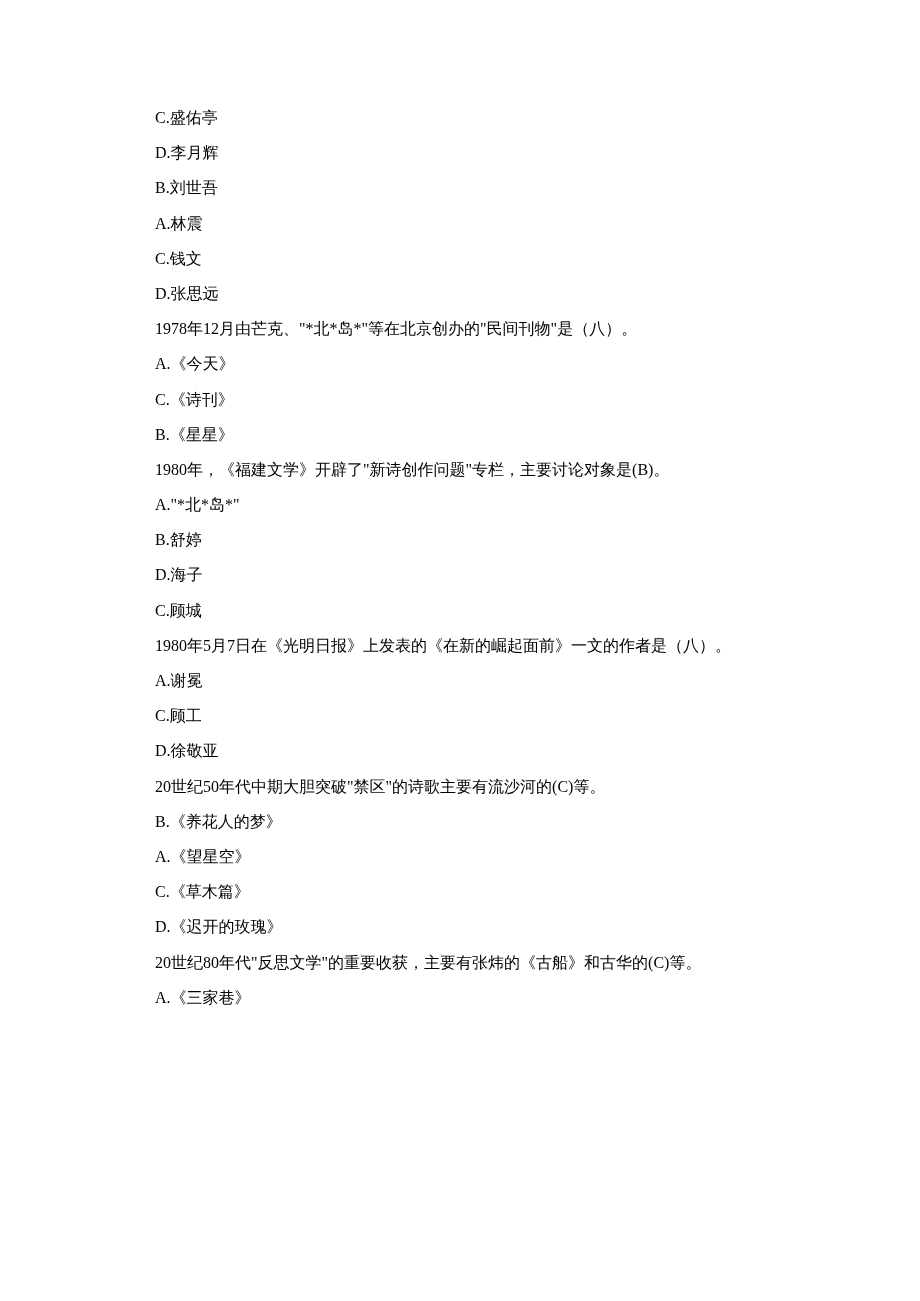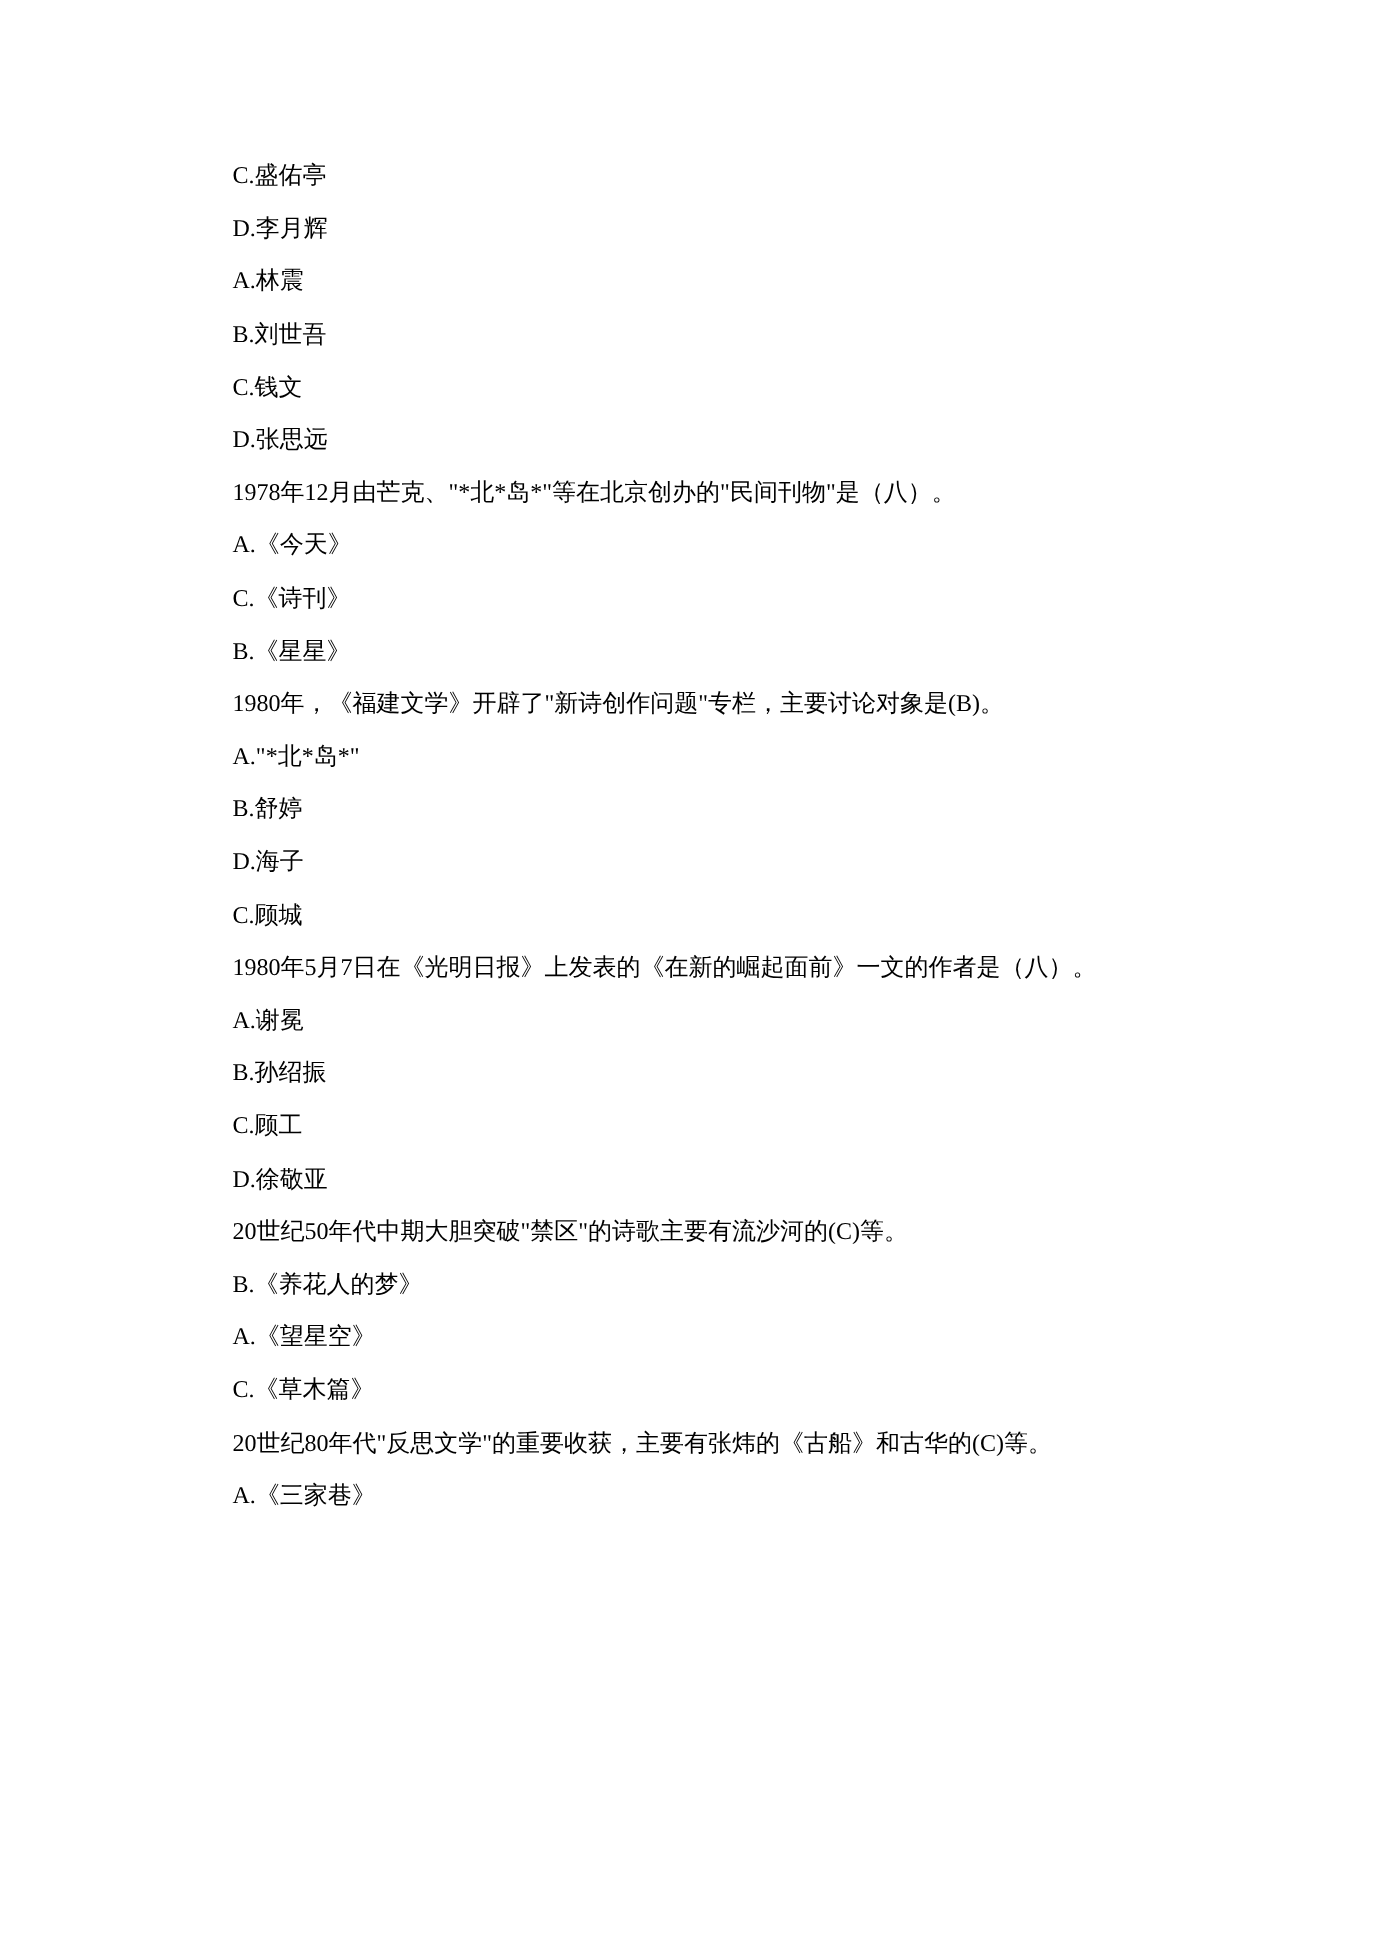--- a/index.html
+++ b/index.html
@@ -25,37 +25,37 @@
   .indent {
     padding-left: 2em;
   }
 </style>
 </head>
 <body>
 
 <div class="page">
   <div class="line">C.盛佑亭</div>
   <div class="line">D.李月辉</div>
+  <div class="line">B.刘世吾</div>
   <div class="line">A.林震</div>
-  <div class="line">B.刘世吾</div>
   <div class="line">C.钱文</div>
   <div class="line">D.张思远</div>
   <div class="line">1978年12月由芒克、"*北*岛*"等在北京创办的"民间刊物"是（八）。</div>
   <div class="line">A.《今天》</div>
   <div class="line">C.《诗刊》</div>
   <div class="line">B.《星星》</div>
   <div class="line">1980年，《福建文学》开辟了"新诗创作问题"专栏，主要讨论对象是(B)。</div>
   <div class="line">A."*北*岛*"</div>
   <div class="line">B.舒婷</div>
   <div class="line">D.海子</div>
   <div class="line">C.顾城</div>
   <div class="line">1980年5月7日在《光明日报》上发表的《在新的崛起面前》一文的作者是（八）。</div>
   <div class="line">A.谢冕</div>
-  <div class="line">B.孙绍振</div>
   <div class="line">C.顾工</div>
   <div class="line">D.徐敬亚</div>
   <div class="line">20世纪50年代中期大胆突破"禁区"的诗歌主要有流沙河的(C)等。</div>
   <div class="line">B.《养花人的梦》</div>
   <div class="line">A.《望星空》</div>
   <div class="line">C.《草木篇》</div>
+  <div class="line">D.《迟开的玫瑰》</div>
   <div class="line">20世纪80年代"反思文学"的重要收获，主要有张炜的《古船》和古华的(C)等。</div>
   <div class="line">A.《三家巷》</div>
 </div>
 
 </body></html>

